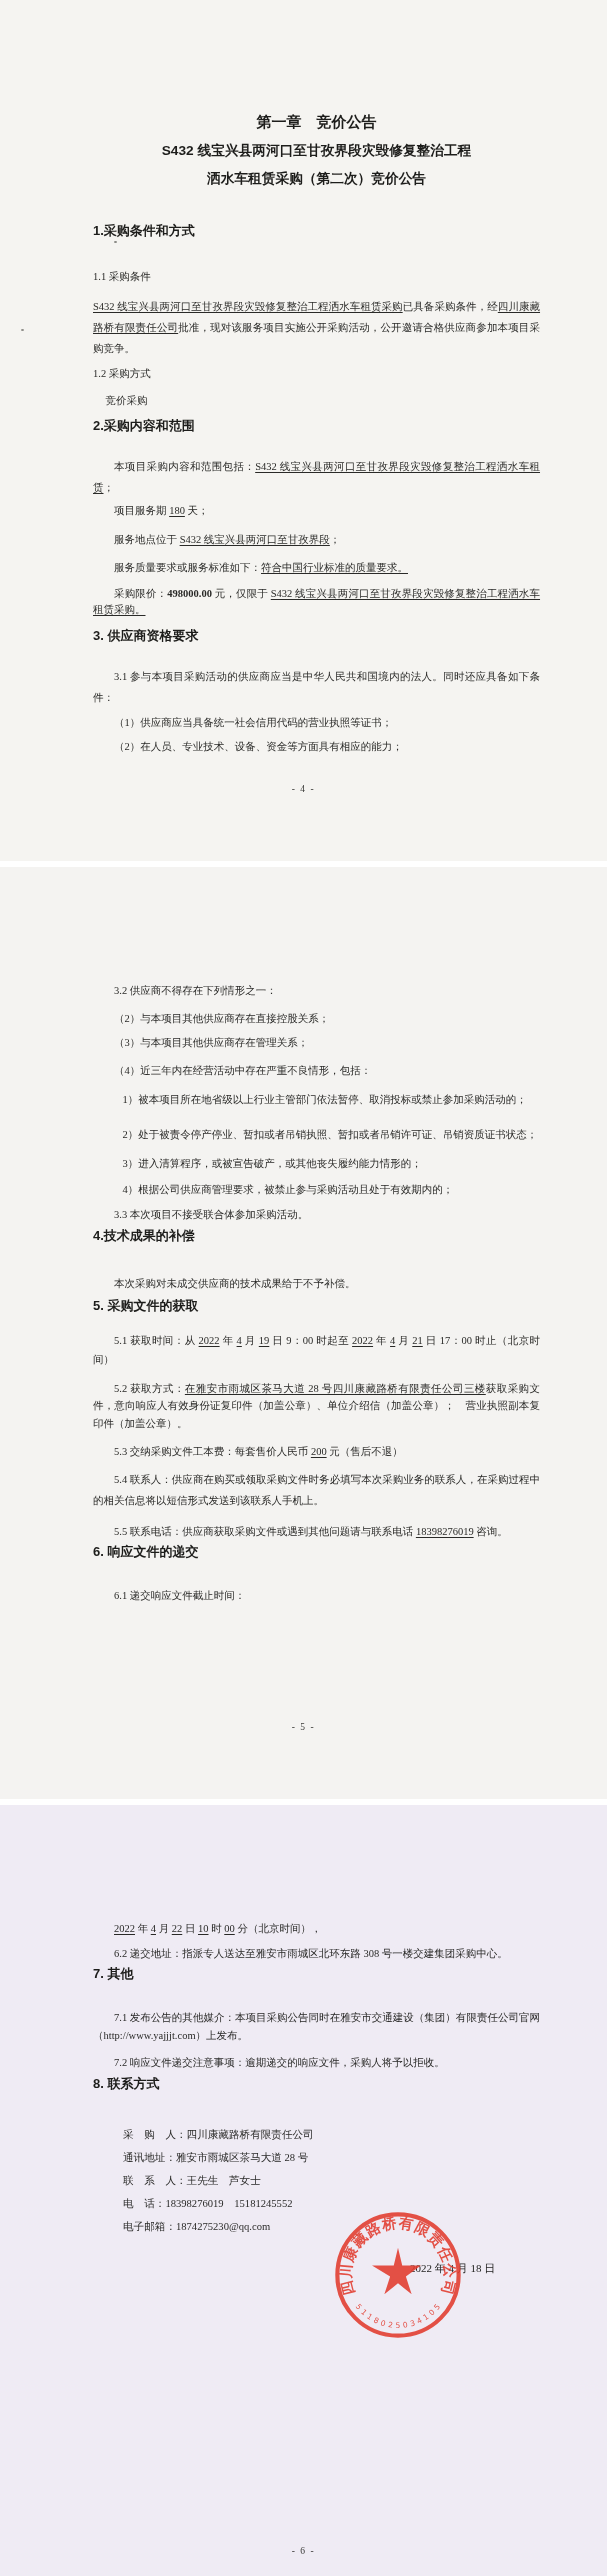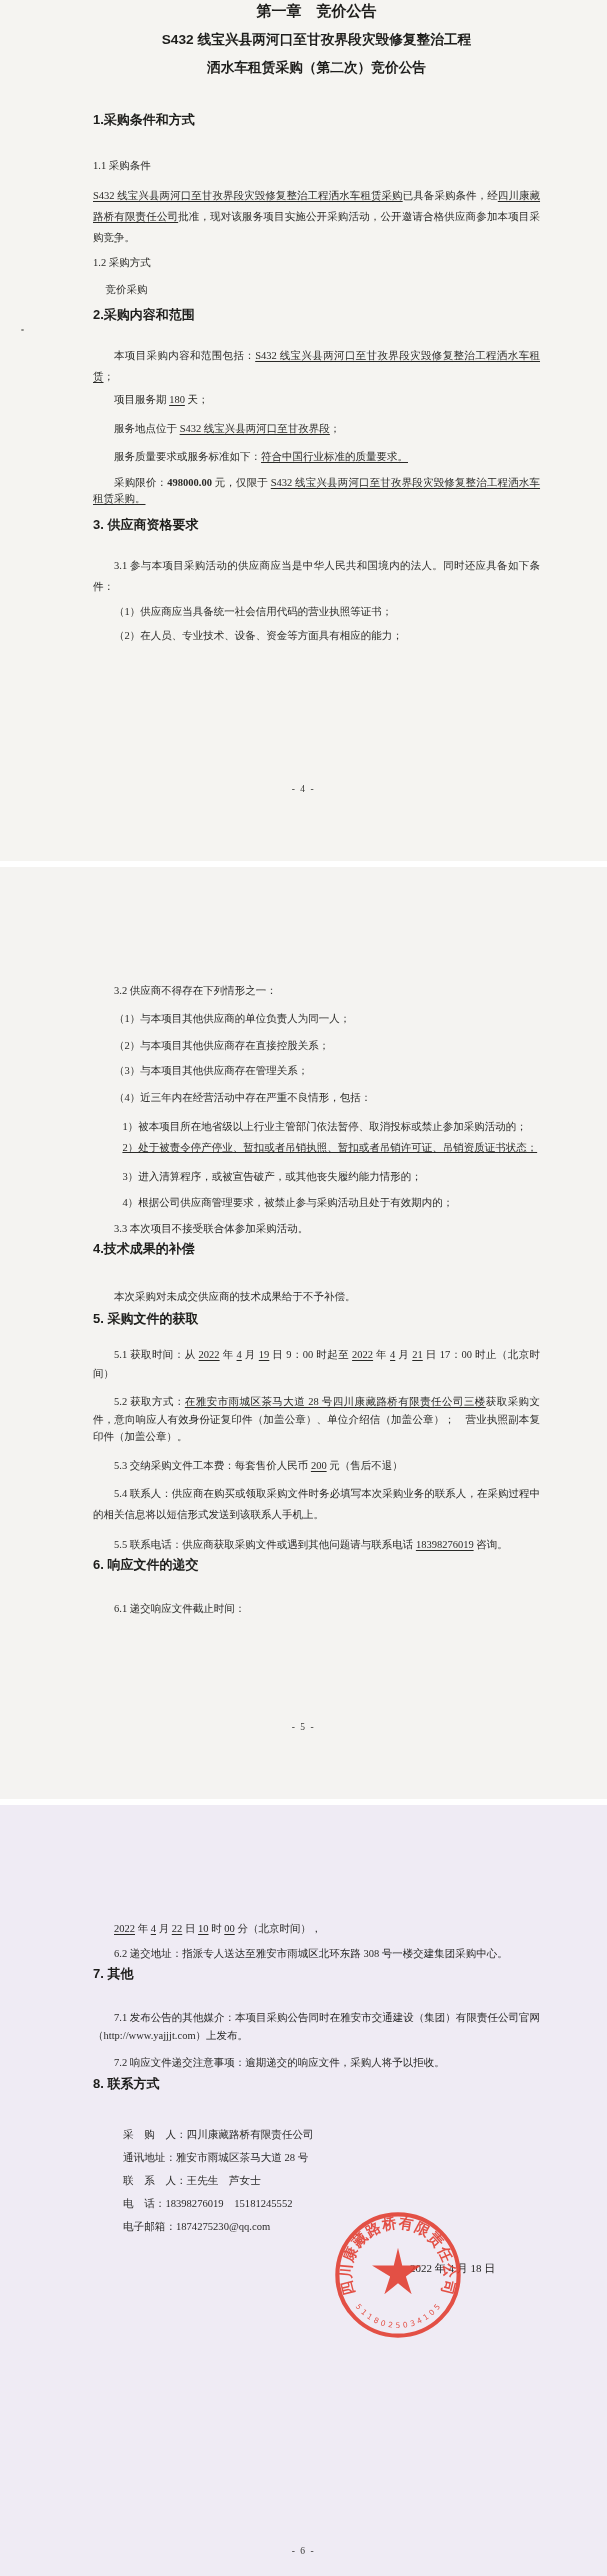--- a/index.html
+++ b/index.html
@@ -29,21 +29,21 @@
   .stamp{position:absolute;left:326px;top:398px;opacity:0.88;z-index:2;}
   .issue-date{position:absolute;left:410px;top:456px;font-size:11px;z-index:1;color:#252523;}
 </style>
 </head>
 <body>
 
 <div class="page page1">
   <span class="speck" style="left:114px;top:241px;width:3px;height:2.3px;"></span>
   <span class="speck" style="left:20.5px;top:329px;width:3.8px;height:2.3px;"></span>
   <div class="content">
-    <div class="tc chapter" style="">第一章　竞价公告</div>
+    <div class="tc chapter" style="padding-top:111px;">第一章　竞价公告</div>
     <div class="tc doctitle" style="margin-top:7.6px;">S432 线宝兴县两河口至甘孜界段灾毁修复整治工程</div>
     <div class="tc doctitle" style="margin-top:7.6px;">洒水车租赁采购（第二次）竞价公告</div>
 
     <p class="h" style="margin-top:33px;">1.采购条件和方式</p>
     <p class="body" style="margin-top:27px;">1.1 采购条件</p>
 
     <p class="body ml" style="margin-top:9px;"><span class="u">S432 线宝兴县两河口至甘孜界段灾毁修复整治工程洒水车租赁采购</span><span>已具备采购条件，经</span><span class="u">四川康藏路桥有限责任公司</span><span>批准，现对该服务项目实施公开采购活动，公开邀请合格供应商参加本项目采购竞争。</span></p>
 
     <p class="body" style="margin-top:4.6px;">1.2 采购方式</p>
     <p class="body ind1" style="margin-top:7.6px;">竞价采购</p>
@@ -67,26 +67,25 @@
     <p class="body ind" style="margin-top:4.6px;">（2）在人员、专业技术、设备、资金等方面具有相应的能力；</p>
   </div>
   <div class="pageno">- 4 -</div>
 </div>
 
 <div class="gap"></div>
 
 <div class="page page2">
   <div class="content" style="padding-top:114px;">
     <p class="body ind">3.2 供应商不得存在下列情形之一：</p>
-    <p class="body ind" style="margin-top:7.6px;">（1）与本项目其他供应商的单位负责人为同一人；</p>
     <p class="body ind" style="margin-top:7.6px;">（2）与本项目其他供应商存在直接控股关系；</p>
     <p class="body ind" style="margin-top:4.6px;">（3）与本项目其他供应商存在管理关系；</p>
     <p class="body ind" style="margin-top:7.6px;">（4）近三年内在经营活动中存在严重不良情形，包括：</p>
     <p class="body ind3" style="margin-top:9px;">1）被本项目所在地省级以上行业主管部门依法暂停、取消投标或禁止参加采购活动的；</p>
-    <p class="body ind3" style="margin-top:1px;text-decoration:underline;">2）处于被责令停产停业、暂扣或者吊销执照、暂扣或者吊销许可证、吊销资质证书状态；</p>
+    <p class="body ind3" style="margin-top:15px;">2）处于被责令停产停业、暂扣或者吊销执照、暂扣或者吊销许可证、吊销资质证书状态；</p>
     <p class="body ind3" style="margin-top:9px;">3）进入清算程序，或被宣告破产，或其他丧失履约能力情形的；</p>
     <p class="body ind3" style="margin-top:6px;">4）根据公司供应商管理要求，被禁止参与采购活动且处于有效期内的；</p>
     <p class="body ind" style="margin-top:5.3px;">3.3 本次项目不接受联合体参加采购活动。</p>
 
     <p class="h" style="margin-top:1.5px;">4.技术成果的补偿</p>
     <p class="body ind" style="margin-top:29px;">本次采购对未成交供应商的技术成果给于不予补偿。</p>
 
     <p class="h" style="margin-top:3px;">5. 采购文件的获取</p>
 
     <p class="body ml ind" style="margin-top:16.7px;line-height:19px;"><span>5.1 获取时间：从 </span><span class="u">2022</span><span> 年 </span><span class="u">4</span><span> 月 </span><span class="u">19</span><span> 日 9：00 时起至 </span><span class="u">2022</span><span> 年 </span><span class="u">4</span><span> 月 </span><span class="u">21</span><span> 日 17：00 时止（北京时间）</span></p>

